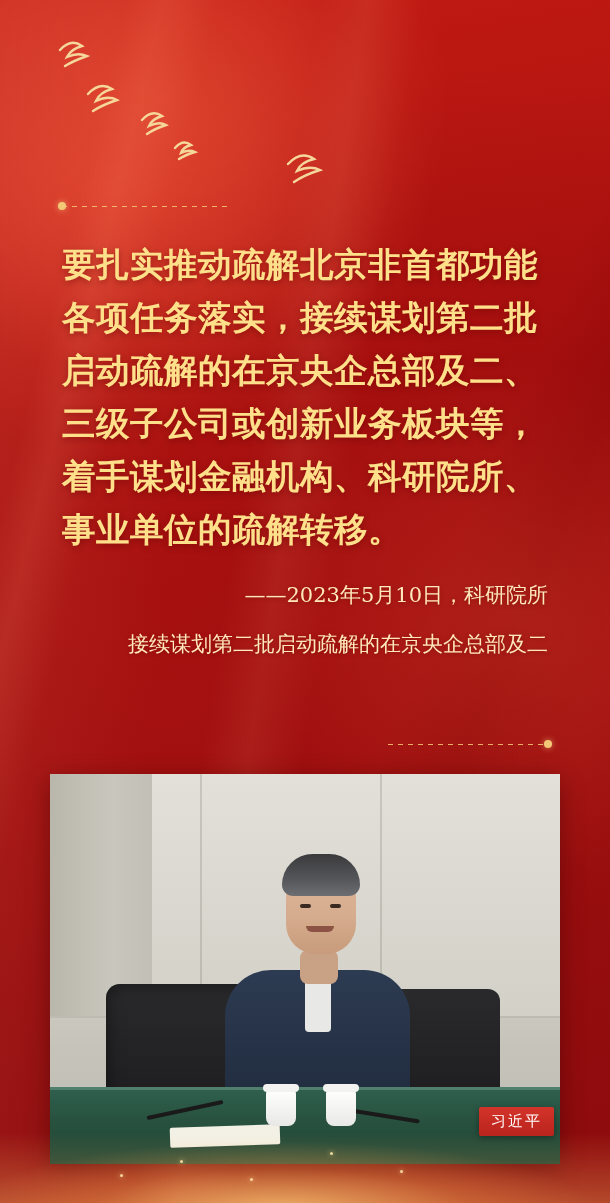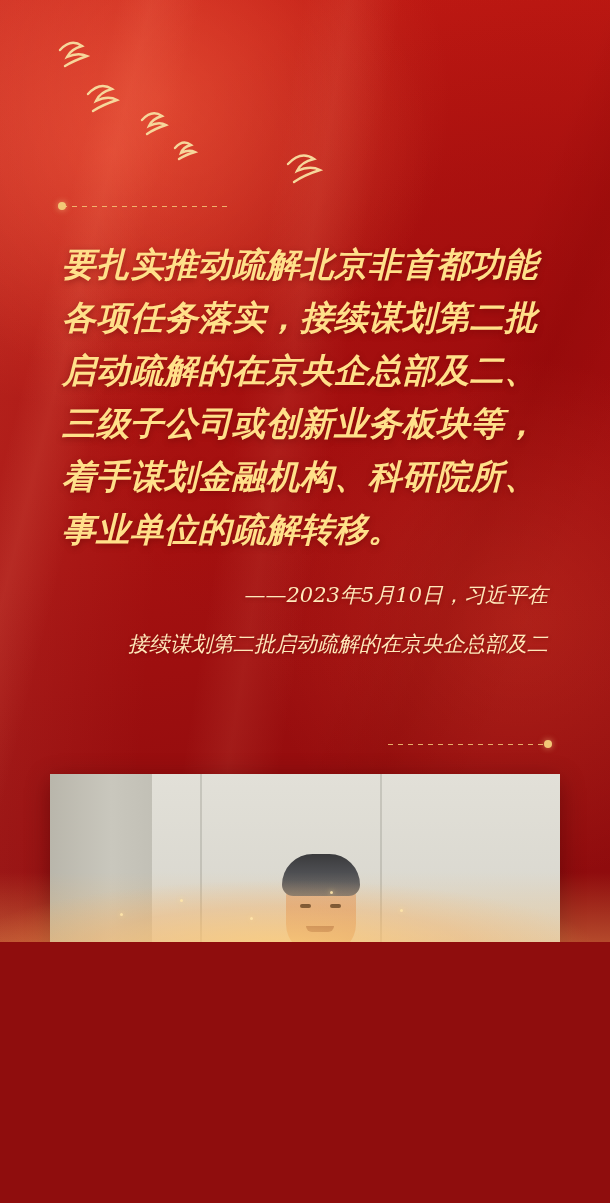--- a/index.html
+++ b/index.html
@@ -7,27 +7,26 @@
     padding: 0;
     background: #8f0d0d;
   }
   body {
     font-family: "DejaVu Sans", "Liberation Sans", sans-serif;
   }
 
   .poster {
     position: relative;
     width: 610px;
-    height: 942px;
+    height: 1203px;
     overflow: hidden;
     background:
       radial-gradient(ellipse 520px 420px at 18% 16%, rgba(255,90,60,0.38) 0%, rgba(255,90,60,0.0) 62%),
       radial-gradient(ellipse 700px 560px at 88% 38%, rgba(150,8,12,0.55) 0%, rgba(150,8,12,0.0) 70%),
       linear-gradient(170deg, #c21a13 0%, #b01410 28%, #a51110 55%, #960d0e 78%, #8c0b0d 100%);
-    font-style: italic;
   }
 
   
   .streaks {
     position: absolute;
     inset: 0;
     background:
       linear-gradient(104deg, rgba(255,255,255,0.00) 0%, rgba(255,255,255,0.00) 14%, rgba(255,140,110,0.13) 18%, rgba(255,255,255,0.00) 24%),
       linear-gradient(99deg, rgba(255,255,255,0.00) 0%, rgba(255,255,255,0.00) 40%, rgba(255,150,120,0.10) 46%, rgba(255,255,255,0.00) 53%),
       linear-gradient(112deg, rgba(0,0,0,0.00) 0%, rgba(0,0,0,0.00) 62%, rgba(120,0,0,0.22) 70%, rgba(0,0,0,0.00) 80%),
@@ -252,21 +251,21 @@
       <path d="M145 128 q8 -9 16 -3 q-8 2 -10 8 q8 -4 14 -1 q-10 3 -16 7"></path>
       <path d="M258 144 q13 -14 26 -5 q-13 3 -17 12 q13 -6 23 -1 q-16 5 -26 12"></path>
     </g>
   </svg>
 
   <div class="deco-line" style="left:62px; top:206px; width:170px;"></div>
   <div class="deco-dot" style="left:58px; top:202px;"></div>
 
   <div class="quote">要扎实推动疏解北京非首都功能各项任务落实，接续谋划第二批启动疏解的在京央企总部及二、三级子公司或创新业务板块等，着手谋划金融机构、科研院所、事业单位的疏解转移。</div>
 
-  <div class="attrib l1">——2023年5月10日，习近平在</div>
+  <div class="attrib l1">——2023年5月10日，科研院所</div>
   <div class="attrib l2">接续谋划第二批启动疏解的在京央企总部及二</div>
 
   <div class="deco-line" style="left:388px; top:744px; width:160px;"></div>
   <div class="deco-dot" style="left:544px; top:740px;"></div>
 
   <div class="photo-frame">
     <div class="ph-wall"></div>
     <div class="ph-wall-panel"></div>
     <div class="ph-wall-seam" style="left:150px;"></div>
     <div class="ph-wall-seam" style="left:330px;"></div>

